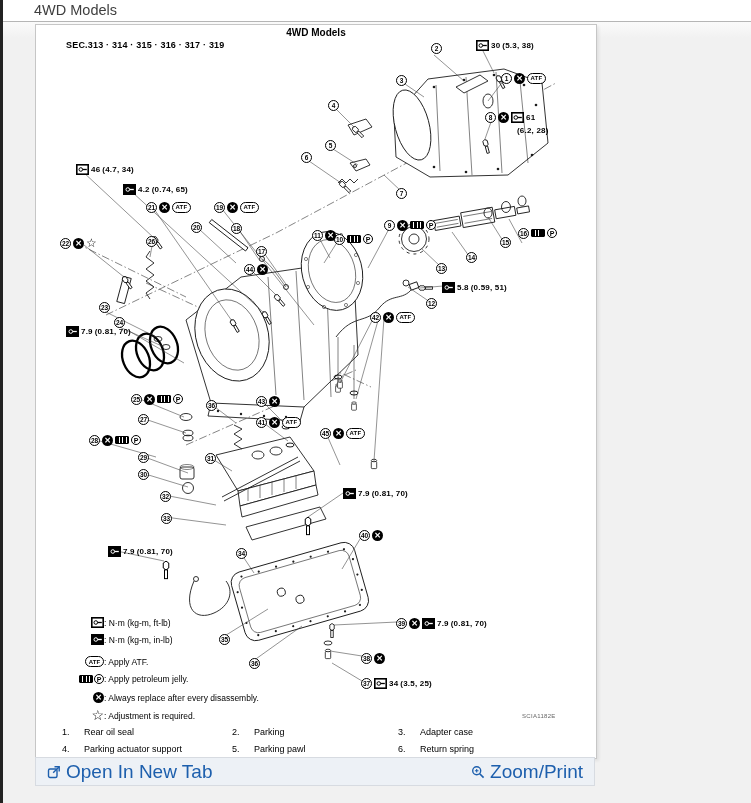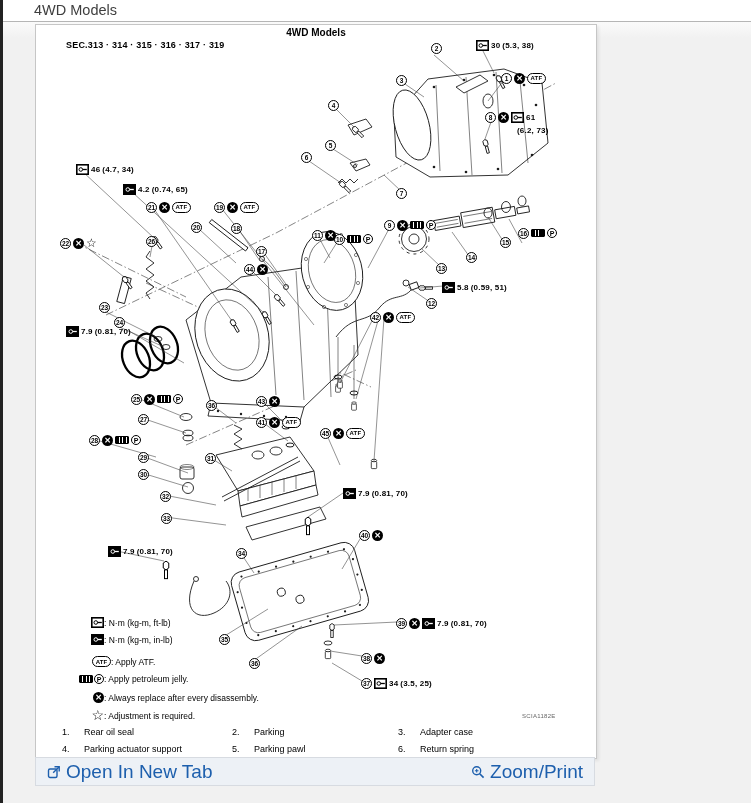--- a/index.html
+++ b/index.html
@@ -265,21 +265,21 @@
         <span class="cn">8</span>
         <span class="rx">✕</span>
         <svg width="13" height="11" viewBox="0 0 13 11" style="flex:none">
           <rect x="0.8" y="0.8" width="11.4" height="9.4" fill="#fff" stroke="#000" stroke-width="1.6"></rect>
           <circle cx="4.8" cy="5.5" r="1.8" fill="none" stroke="#000" stroke-width="1"></circle>
           <path d="M6.6 5.5 H10.8" stroke="#000" stroke-width="1.3"></path>
         </svg>
         <span class="tv">61</span>
       </div>
       <div class="co" style="left: 481px; top: 99px;">
-        <span class="tv">(6.2, 73)</span>
+        <span class="tv">(6.2, 28)</span>
       </div>
       <div class="co" style="left: 292px; top: 74px;">
         <span class="cn">4</span>
       </div>
       <div class="co" style="left: 289px; top: 114px;">
         <span class="cn">5</span>
       </div>
       <div class="co" style="left: 265px; top: 126px;">
         <span class="cn">6</span>
       </div>
@@ -515,21 +515,21 @@
       <div class="lg-row" style="left: 0px; top: 24px;">
         <span class="lg-ic">
           <svg width="13" height="11" viewBox="0 0 13 11" style="flex:none">
             <rect x="0.8" y="0.8" width="11.4" height="9.4" fill="#000" stroke="#000" stroke-width="1.6"></rect>
             <circle cx="4.8" cy="5.5" r="1.8" fill="none" stroke="#fff" stroke-width="1"></circle>
             <path d="M6.6 5.5 H10.8" stroke="#fff" stroke-width="1.3"></path>
           </svg>
         </span>
         <span class="lg-tx">: N·m  (kg-m,  in-lb)</span>
       </div>
-      <div class="lg-row" style="left: 7px; top: 46px;">
+      <div class="lg-row" style="left: 0px; top: 46px;">
         <span class="lg-ic">
           <span class="atf">ATF</span>
         </span>
         <span class="lg-tx">: Apply ATF.</span>
       </div>
       <div class="lg-row" style="left: 0px; top: 64px;">
         <span class="lg-ic">
           <span class="pjt"></span>
           <span class="pjp">P</span>
         </span>

